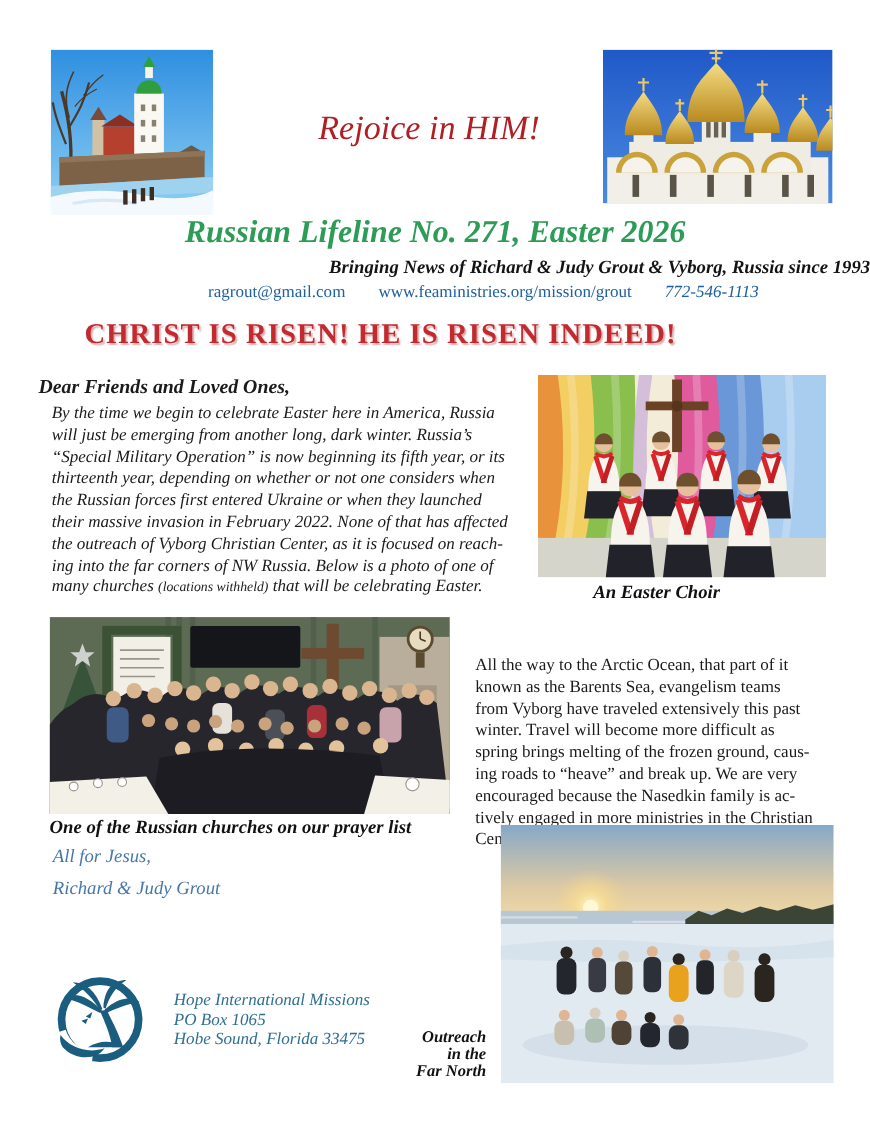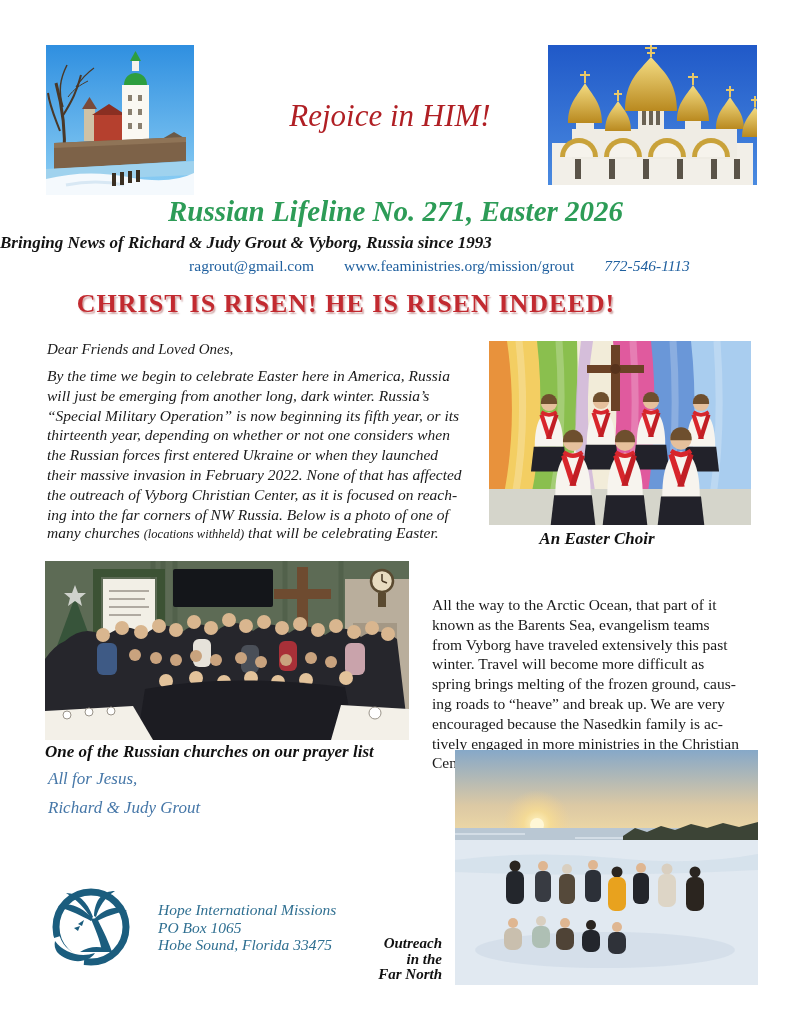--- a/index.html
+++ b/index.html
@@ -5,30 +5,30 @@
   html,body{margin:0;padding:0;background:#ffffff;}
   .page{position:relative;width:791px;height:1024px;background:#fff;overflow:hidden;
         font-family:"Liberation Serif",serif;color:#1a1a1a;}
   .photo{position:absolute;overflow:hidden;}
   .photo svg{display:block;width:100%;height:100%;}
 
   .rejoice{position:absolute;left:225px;top:98px;width:330px;text-align:center;
            font-style:italic;font-size:31px;color:#b01f24;}
   .title{position:absolute;left:0;top:195px;width:791px;text-align:center;
          font-weight:bold;font-style:italic;font-size:29px;color:#2d9c57;}
-  .subtitle{position:absolute;left:0;top:233px;width:791px;text-align:left;
+  .subtitle{position:absolute;left:0;top:233px;width:791px;text-align:right;
             font-weight:bold;font-style:italic;font-size:17px;color:#141414;}
   .contact{position:absolute;left:0;top:257px;width:791px;display:flex;
            justify-content:center;gap:30px;font-size:15.5px;color:#20609f;margin-left:44px;}
   .contact .phone{font-style:italic;}
   .headline{position:absolute;left:0;top:289px;width:692px;text-align:center;
             font-weight:bold;font-size:26px;letter-spacing:1px;color:#c22a30;
             text-shadow:1.5px 1.5px 1.5px rgba(140,30,30,.38);}
 
-  .salutation{position:absolute;left:47px;top:341px;font-style:italic;font-size:15px;}
+  .salutation{position:absolute;left:35px;top:341px;font-style:italic;font-size:18px;font-weight:bold;}
   .body-left{position:absolute;left:47px;top:366px;font-style:italic;font-size:15.5px;
              line-height:19.8px;white-space:pre;}
   .body-left-tail{position:absolute;left:47px;top:524px;font-style:italic;
                   font-size:15.5px;white-space:nowrap;}
   .body-left-tail .note{font-size:12.5px;}
   .body-right{position:absolute;left:432px;top:595px;font-size:15.5px;
               line-height:19.8px;white-space:pre;}
 
   .caption{font-weight:bold;font-style:italic;font-size:17px;color:#111;}
   .choir-caption{position:absolute;left:466px;top:529px;width:262px;text-align:center;}

